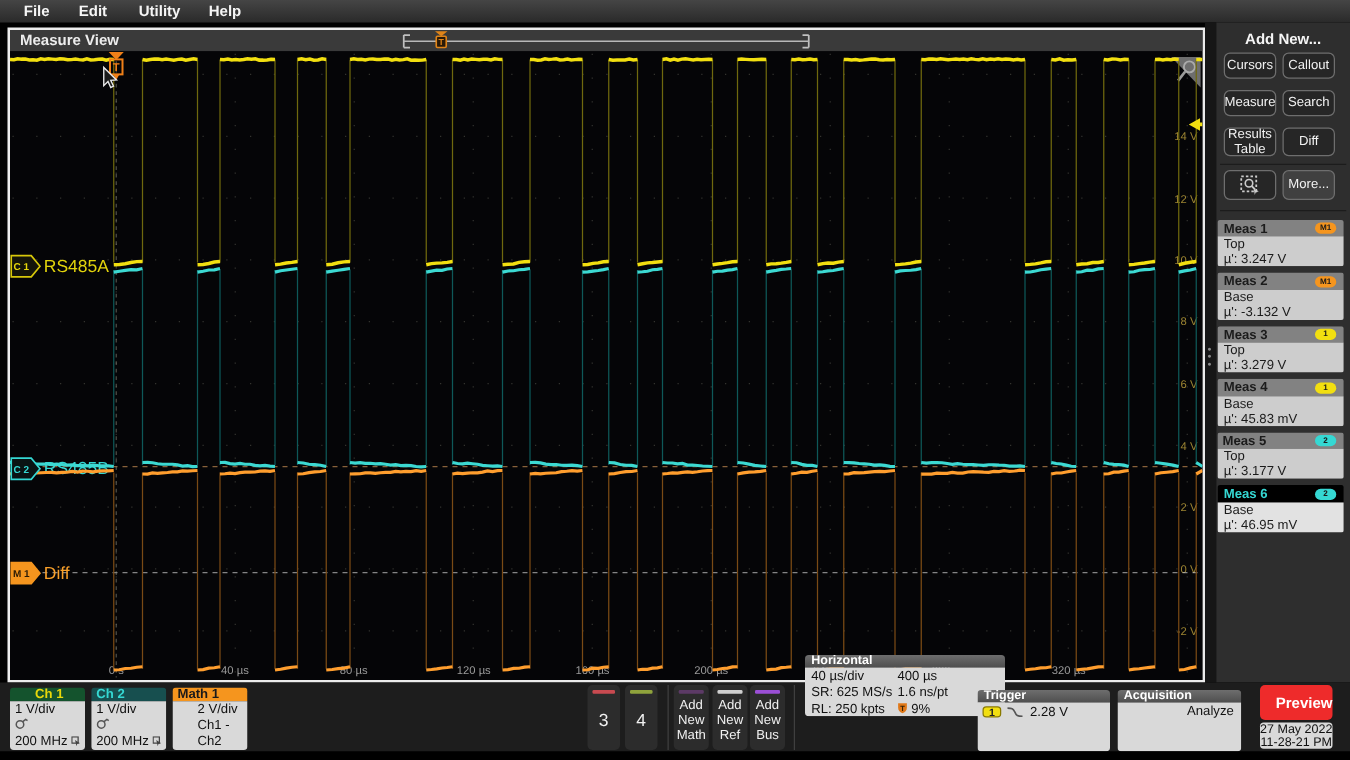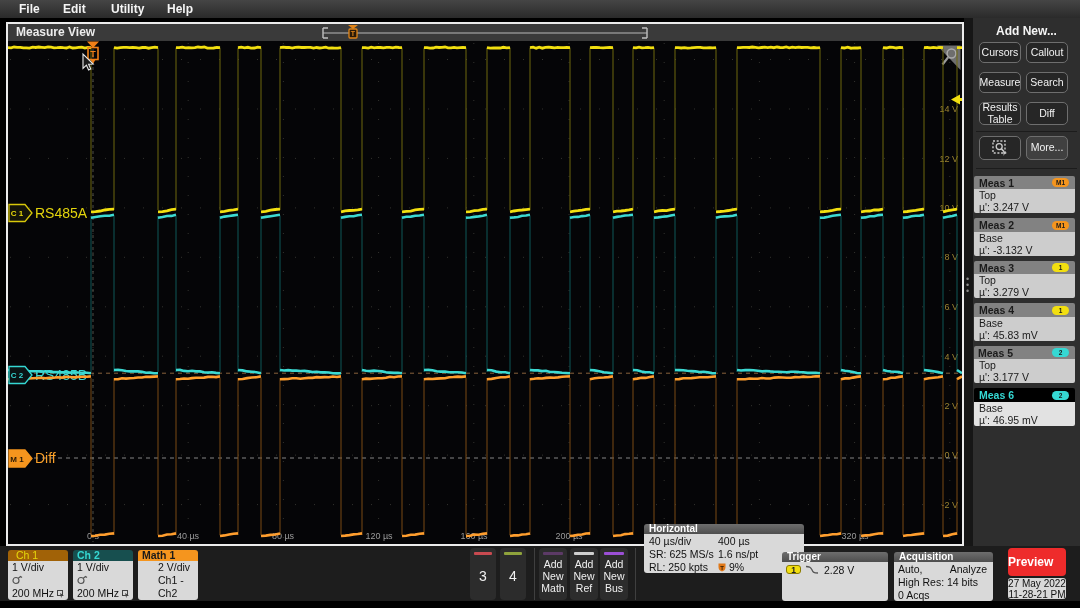--- a/index.html
+++ b/index.html
@@ -136,21 +136,21 @@
 <div style="height:13.6px;background:#828282;color:#1b1b1b;font-size:10.5px;font-weight:bold;padding-left:4px;line-height:14px">Meas 5<span style="position:absolute;left:78px;top:2.5px;width:17px;height:9px;background:#35d8d3;border-radius:4.5px;font-size:6.5px;font-weight:bold;color:#1a1a1a;text-align:center;line-height:9.5px">2</span></div>
 <div style="height:24px;background:#cdcdcd;color:#1b1b1b;font-size:10.5px;padding-left:5px;line-height:12px">Top<br>µ': 3.177 V</div>
 </div>
 <div style="position:absolute;left:974px;top:388.3px;width:101px;height:37.6px;border-radius:2px;overflow:hidden">
 <div style="height:13.6px;background:#000000;color:#35d8d3;font-size:10.5px;font-weight:bold;padding-left:5px;line-height:14px">Meas 6<span style="position:absolute;left:78px;top:2.5px;width:17px;height:9px;background:#35d8d3;border-radius:4.5px;font-size:6.5px;font-weight:bold;color:#1a1a1a;text-align:center;line-height:9.5px">2</span></div>
 <div style="height:24px;background:#e2e2e2;color:#1b1b1b;font-size:10.5px;padding-left:5px;line-height:12px">Base<br>µ': 46.95 mV</div>
 </div>
 
 <div style="position:absolute;left:0;top:546px;width:1080px;height:55px;background:#1d1d1d"></div>
 <div style="position:absolute;left:8px;top:550px;width:60px;height:50px;border-radius:3px;overflow:hidden">
-<div style="height:11px;background:#a16207;color:#e8d80a;font-size:10.5px;font-weight:normal;padding-left:8px;line-height:11.5px">Ch 1</div>
+<div style="height:11px;background:#14532d;color:#e8d80a;font-size:10.5px;font-weight:bold;padding-left:20px;line-height:11.5px">Ch 1</div>
 <div style="height:39px;background:#d9d9d9;color:#111;font-size:10.5px;padding-left:4px;line-height:13px">1 V/div<br><svg width="11" height="10" viewBox="0 0 11 10" style="vertical-align:-1px">
         <circle cx="4" cy="5.5" r="3" fill="none" stroke="#555" stroke-width="1.2"></circle>
         <path d="M6 3.5 L8.5 1.5 L10 2.5" fill="none" stroke="#555" stroke-width="1.2"></path>
       </svg><br>200 MHz <svg width="8" height="8" viewBox="0 0 8 8" style="vertical-align:-1px">
         <rect x="0.5" y="0.5" width="5" height="5" fill="none" stroke="#444" stroke-width="1"></rect>
         <path d="M3 3 L7 5.5 L4.8 6 L4.2 8 Z" fill="#444"></path>
       </svg></div>
 </div>
 <div style="position:absolute;left:73px;top:550px;width:60px;height:50px;border-radius:3px;overflow:hidden">
 <div style="height:11px;background:#174f4f;color:#35d8d3;font-size:10.5px;font-weight:bold;padding-left:4px;line-height:11.5px">Ch 2</div>
@@ -204,18 +204,17 @@
       <span style="position:absolute;left:4px;top:3px;width:15px;height:9px;background:#f2df10;border:1px solid #8a7a00;border-radius:3px;color:#222;font-size:8.5px;font-weight:bold;text-align:center;line-height:9px">1</span>
       <svg width="14" height="10" viewBox="0 0 14 10" style="position:absolute;left:23px;top:3px">
         <path d="M1 1.5 C4.5 1.5 5.5 2 6.8 4.5 C8 7.5 9 8 13 8" fill="none" stroke="#555" stroke-width="1.3"></path>
       </svg>
       <span style="position:absolute;left:42px;top:2px">2.28 V</span>
     </div>
 </div>
 <div style="position:absolute;left:894px;top:552px;width:99px;height:49px;border-radius:3px;overflow:hidden">
 <div style="height:10px;background:linear-gradient(#6e6e6e,#4e4e4e);color:#fff;font-size:10px;font-weight:bold;padding-left:5px;line-height:10.5px">Acquisition</div>
 <div style="height:39px;background:#d9d9d9;color:#111;font-size:10.5px;position:relative">
-      <div style="position:absolute;left:4px;top:1px;line-height:13px">Auto,<br>High Res: 14 bits<br>0 Acqs</div>
       <div style="position:absolute;right:6px;top:1px;line-height:13px">Analyze</div>
     </div>
 </div>
-<div style="position:absolute;left:1008px;top:548px;width:58px;height:28px;background:#ee2b2b;border-radius:4px;color:#fff;font-size:12px;font-weight:bold;text-align:left;line-height:28px">Preview</div>
+<div style="position:absolute;left:1008px;top:548px;width:58px;height:28px;background:#ee2b2b;border-radius:4px;color:#fff;font-size:12px;font-weight:bold;text-align:right;line-height:28px">Preview</div>
 <div style="position:absolute;left:1008px;top:578px;width:58px;height:21px;background:#d9d9d9;border-radius:3px;color:#111;font-size:10px;text-align:center;line-height:10.5px;padding-top:1px">27 May 2022<br>11-28-21 PM</div>
 
 </body></html>

